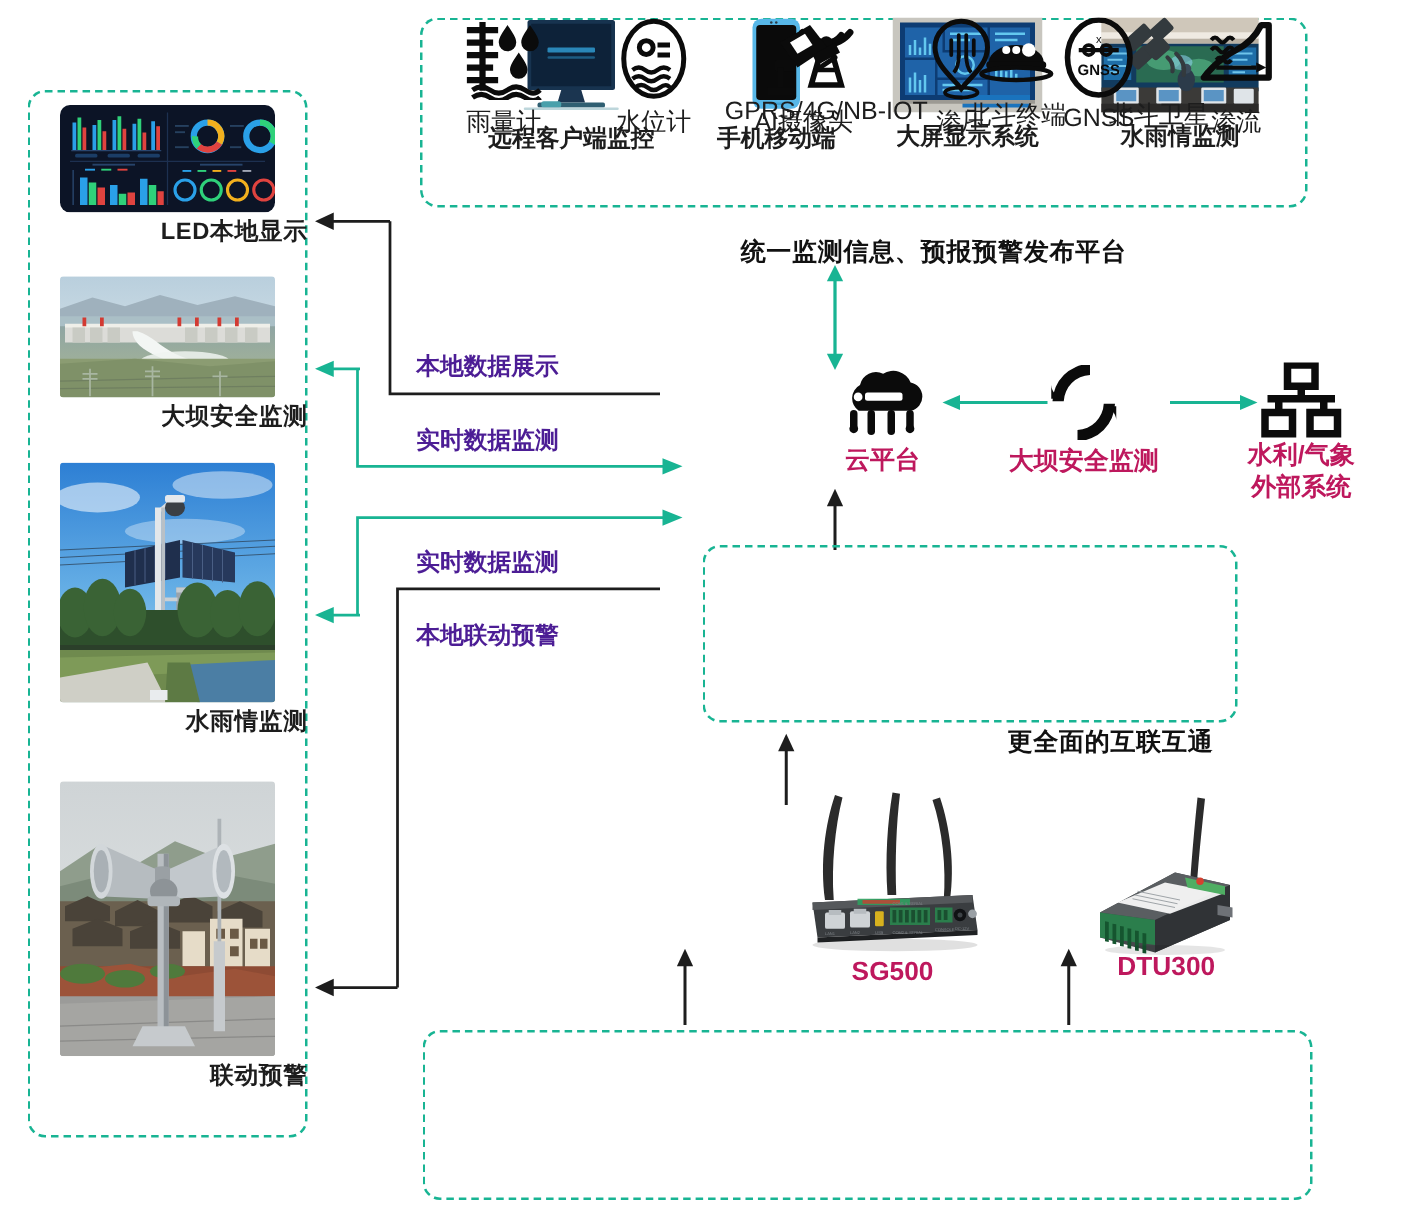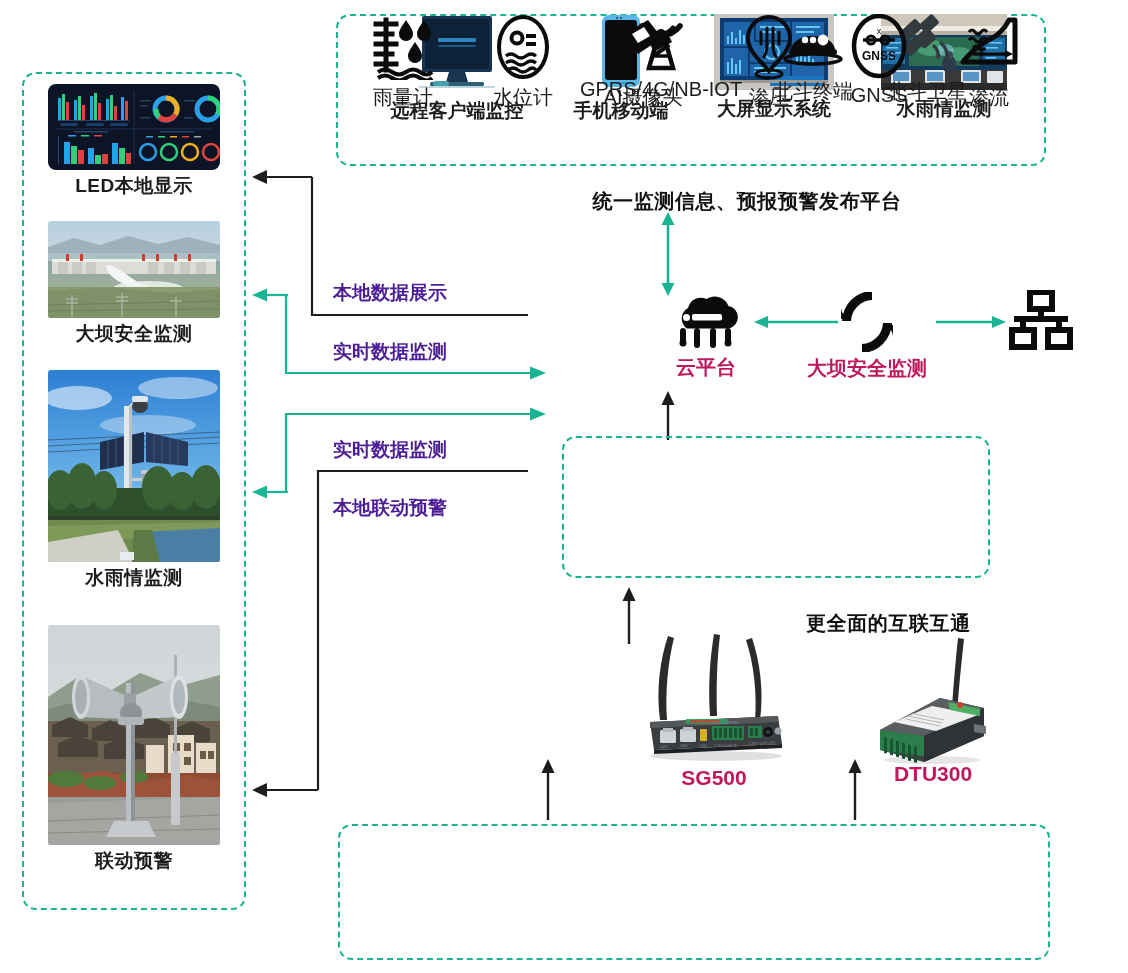--- a/index.html
+++ b/index.html
@@ -6,21 +6,21 @@
   body{width:1128px;height:973px;font-family:"Liberation Sans","DejaVu Sans",sans-serif;color:#1a1a1a;}
   #root{position:relative;width:1128px;height:973px;overflow:hidden;}
 
   
   .dashed-panel{position:absolute;border:2px dashed #18b493;border-radius:14px;box-sizing:border-box;}
 
   
   #left-panel{left:22px;top:72px;width:224px;height:838px;}
   .left-item{position:absolute;left:0;width:224px;text-align:center;}
   .left-thumb{width:172px;height:auto;margin:0 auto;display:block;border-radius:3px;overflow:hidden;}
-  .left-cap{font-size:19px;font-weight:700;color:#1d1d1d;letter-spacing:.5px;margin-top:5px;line-height:1.15;}
+  .left-cap{font-size:19px;font-weight:700;color:#1d1d1d;letter-spacing:.5px;margin-top:5px;line-height:1.15;text-align:right;}
 
   
   #top-panel{left:336px;top:14px;width:710px;height:152px;}
   .top-cell{position:absolute;top:14px;text-align:center;}
   .top-cap{font-size:19px;font-weight:700;color:#1d1d1d;margin-top:6px;white-space:nowrap;}
 
   
   #comm-panel{left:562px;top:436px;width:428px;height:142px;}
   .comm-cell{position:absolute;top:12px;text-align:center;}
   .comm-cap{font-size:20px;color:#1d1d1d;margin-top:4px;white-space:nowrap;font-weight:400;}
@@ -482,20 +482,24 @@
     <svg width="66" height="62" viewBox="0 0 66 62">
       <rect x="22" y="2" width="22" height="17" fill="none" stroke="#0b0b0b" stroke-width="6"></rect>
       <line x1="33" y1="19" x2="33" y2="28" stroke="#0b0b0b" stroke-width="6"></line>
       <line x1="6" y1="29" x2="60" y2="29" stroke="#0b0b0b" stroke-width="6"></line>
       <line x1="15" y1="29" x2="15" y2="40" stroke="#0b0b0b" stroke-width="6"></line>
       <line x1="51" y1="29" x2="51" y2="40" stroke="#0b0b0b" stroke-width="6"></line>
       <rect x="4" y="40" width="22" height="17" fill="none" stroke="#0b0b0b" stroke-width="6"></rect>
       <rect x="40" y="40" width="22" height="17" fill="none" stroke="#0b0b0b" stroke-width="6"></rect>
     </svg>
   </div>
+  <div class="abs node-cap" style="left:986px;top:352px;width:110px;line-height:1.28;">
+    <div>水利/气象</div>
+    <div>外部系统</div>
+  </div>
 
   <svg class="px" style="left:658px;top:390px;" width="20" height="50">
     <line x1="10" y1="50" x2="10" y2="12" stroke="#1d1d1d" stroke-width="2.4"></line>
     <polygon points="10,1 3.5,15 16.5,15" fill="#1d1d1d"></polygon>
   </svg>
 
   <div id="comm-panel" class="dashed-panel"></div>
 
   <div class="comm-cell" style="left:568px;width:186px;">
     <svg width="62" height="62" viewBox="0 0 62 62" style="margin:0 auto;display:block;">
@@ -527,21 +531,21 @@
         <rect x="26" y="6" width="18" height="12" rx="2" transform="rotate(-42 35 12)"></rect>
         <rect x="10" y="28" width="18" height="12" rx="2" transform="rotate(-42 19 34)"></rect>
         <rect x="23" y="19" width="17" height="15" rx="3" transform="rotate(-42 31 26)"></rect>
       </g>
       <path d="M40 34 a12 12 0 0 1 4 11" fill="none" stroke="#333a3e" stroke-width="3.4" stroke-linecap="round"></path>
       <path d="M47 31 a19 19 0 0 1 6 17" fill="none" stroke="#333a3e" stroke-width="3.4" stroke-linecap="round"></path>
     </svg>
     <div class="comm-cap">北斗卫星</div>
   </div>
 
-  <div class="abs title-bold" style="left:806px;top:610px;">更全面的互联互通</div>
+  <div class="abs title-bold" style="left:806px;top:580px;">更全面的互联互通</div>
 
   <svg class="px" style="left:619px;top:586px;" width="20" height="58">
     <line x1="10" y1="58" x2="10" y2="12" stroke="#1d1d1d" stroke-width="2.4"></line>
     <polygon points="10,1 3.5,15 16.5,15" fill="#1d1d1d"></polygon>
   </svg>
 
   <div class="abs" style="left:634px;top:616px;">
     <svg width="160" height="150" viewBox="0 0 160 150">
 
       <g fill="#2b2b2b">

